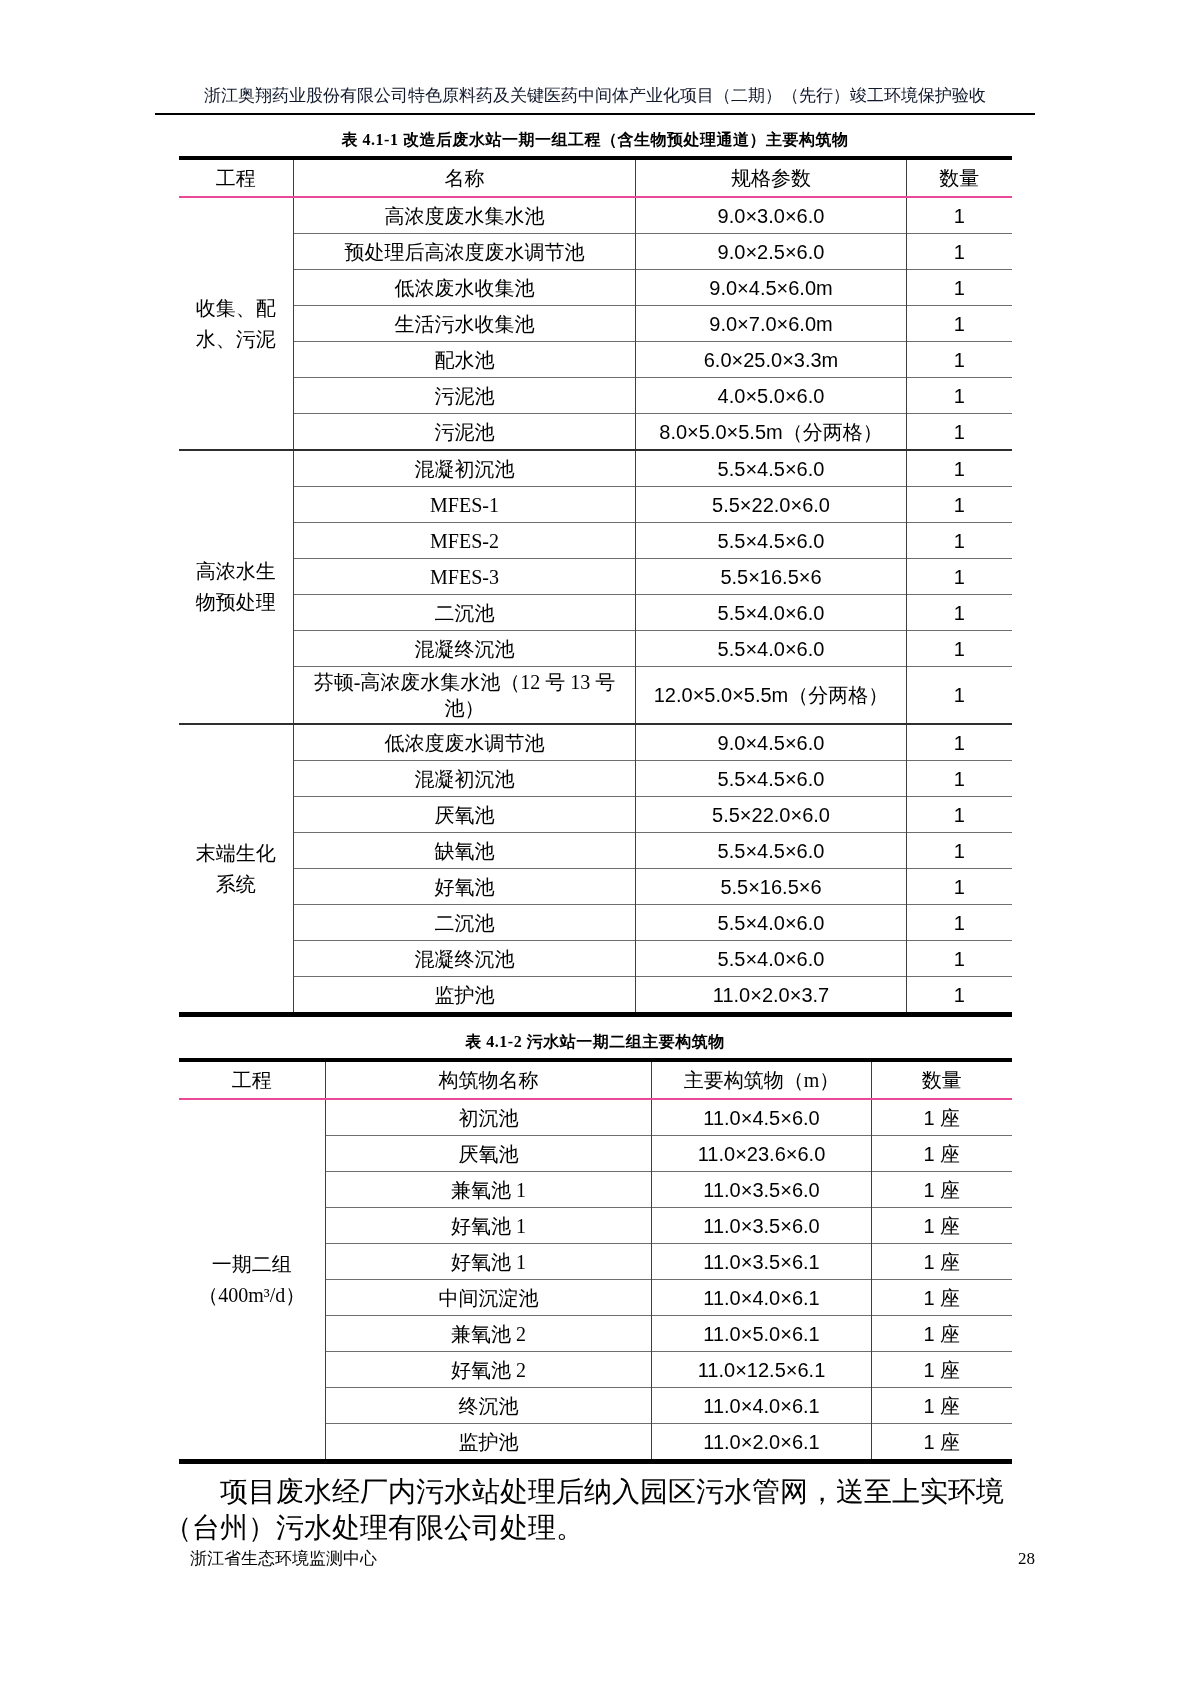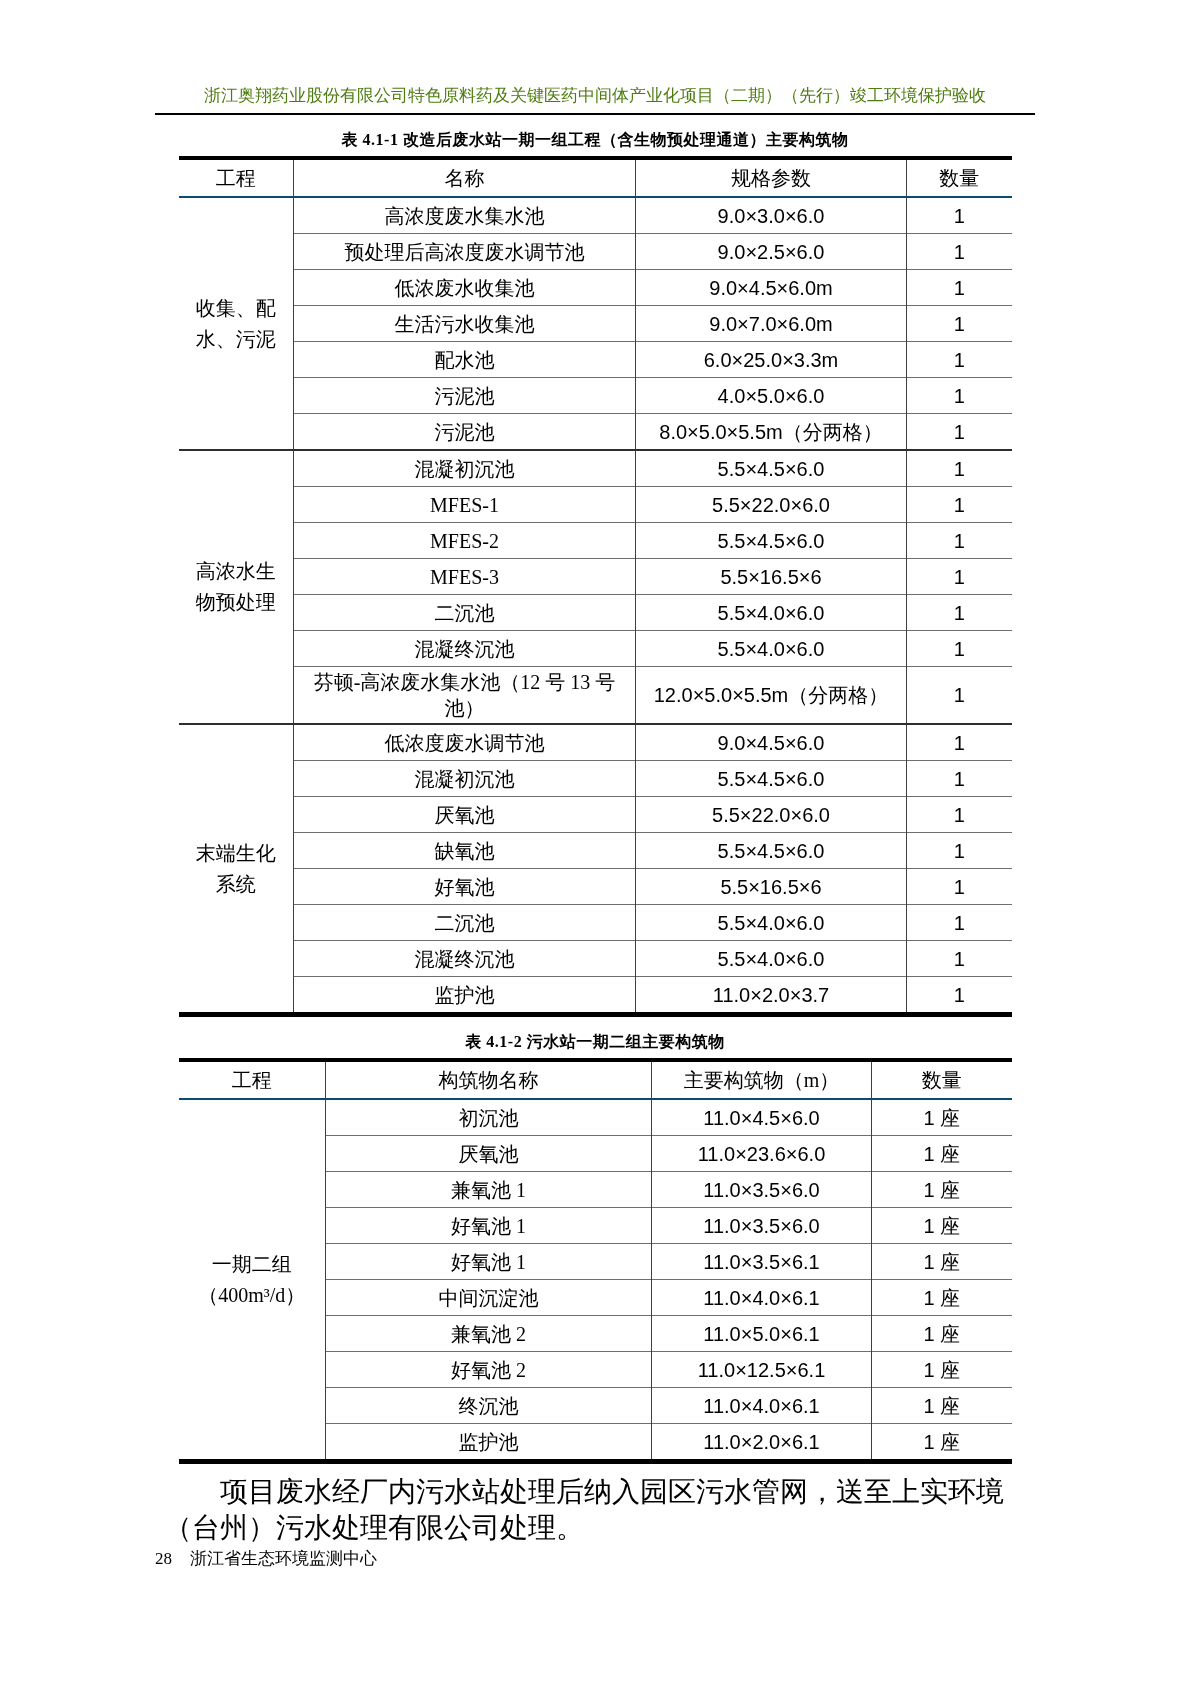--- a/index.html
+++ b/index.html
@@ -5,38 +5,38 @@
   html,body{margin:0;padding:0;background:#ffffff;}
   body{
     width:1190px;height:1683px;position:relative;
     font-family:"Liberation Serif","DejaVu Serif",serif;
     color:#000;-webkit-font-smoothing:antialiased;
   }
   .page{position:relative;width:1190px;height:1683px;overflow:hidden;}
   .content{width:880px;margin:0 auto;padding-top:84px;}
 
   
-  .doc-header{text-align:center;font-size:17px;line-height:23px;color:#4d7c0f;}
+  .doc-header{text-align:center;font-size:17px;line-height:23px;color:#0f172a;}
   .header-rule{border-top:2px solid #000;margin-top:6px;height:0;}
 
   
   .tbl-title{
     text-align:center;font-size:16px;font-weight:bold;
     margin:15px 0 5px 0;letter-spacing:.5px;
   }
 
   
   table{
     border-collapse:collapse;table-layout:fixed;width:833px;margin:0 auto;
     border-top:4px solid #000;border-bottom:5px solid #000;
     font-size:20px;
   }
   th{
     font-weight:normal;height:36px;text-align:center;vertical-align:middle;
-    border-bottom:2px solid #0c4a6e;padding:0 4px;
+    border-bottom:2px solid #ec4899;padding:0 4px;
   }
   td{
     height:31px;text-align:center;vertical-align:middle;
     border-top:1.5px solid #6e6e6e;padding:2px 6px;line-height:1.3;
   }
   tr.group-start td{border-top:2.5px solid #2e2e2e;}
   .v-r{border-right:1.5px solid #3f3f3f;}
   td.group-cell{padding:2px 13px;line-height:1.55;}
   #table2 td.group-cell{padding:2px 4px;}
   .c-spec,.c-qty{font-family:"Liberation Sans","DejaVu Sans",sans-serif;}
@@ -47,21 +47,21 @@
     width:862px;margin:10px auto 0 auto;
     font-size:28px;line-height:36px;text-indent:2em;text-align:left;
   }
 
   
   .footer{
     position:absolute;top:1548px;left:155px;width:880px;
     font-size:17px;line-height:22px;
   }
   .footer-left{position:absolute;left:35px;top:0;}
-  .footer-page{position:absolute;left:0;width:100%;text-align:left;top:0;
+  .footer-page{position:absolute;left:0;width:100%;text-align:right;top:0;
     font-family:"Liberation Serif","DejaVu Serif",serif;}
 </style>
 </head>
 <body>
 
 <div class="page">
   <div class="content">
 
     <div class="doc-header">
       <div>浙江奥翔药业股份有限公司特色原料药及关键医药中间体产业化项目（二期）（先行）竣工环境保护验收</div>

